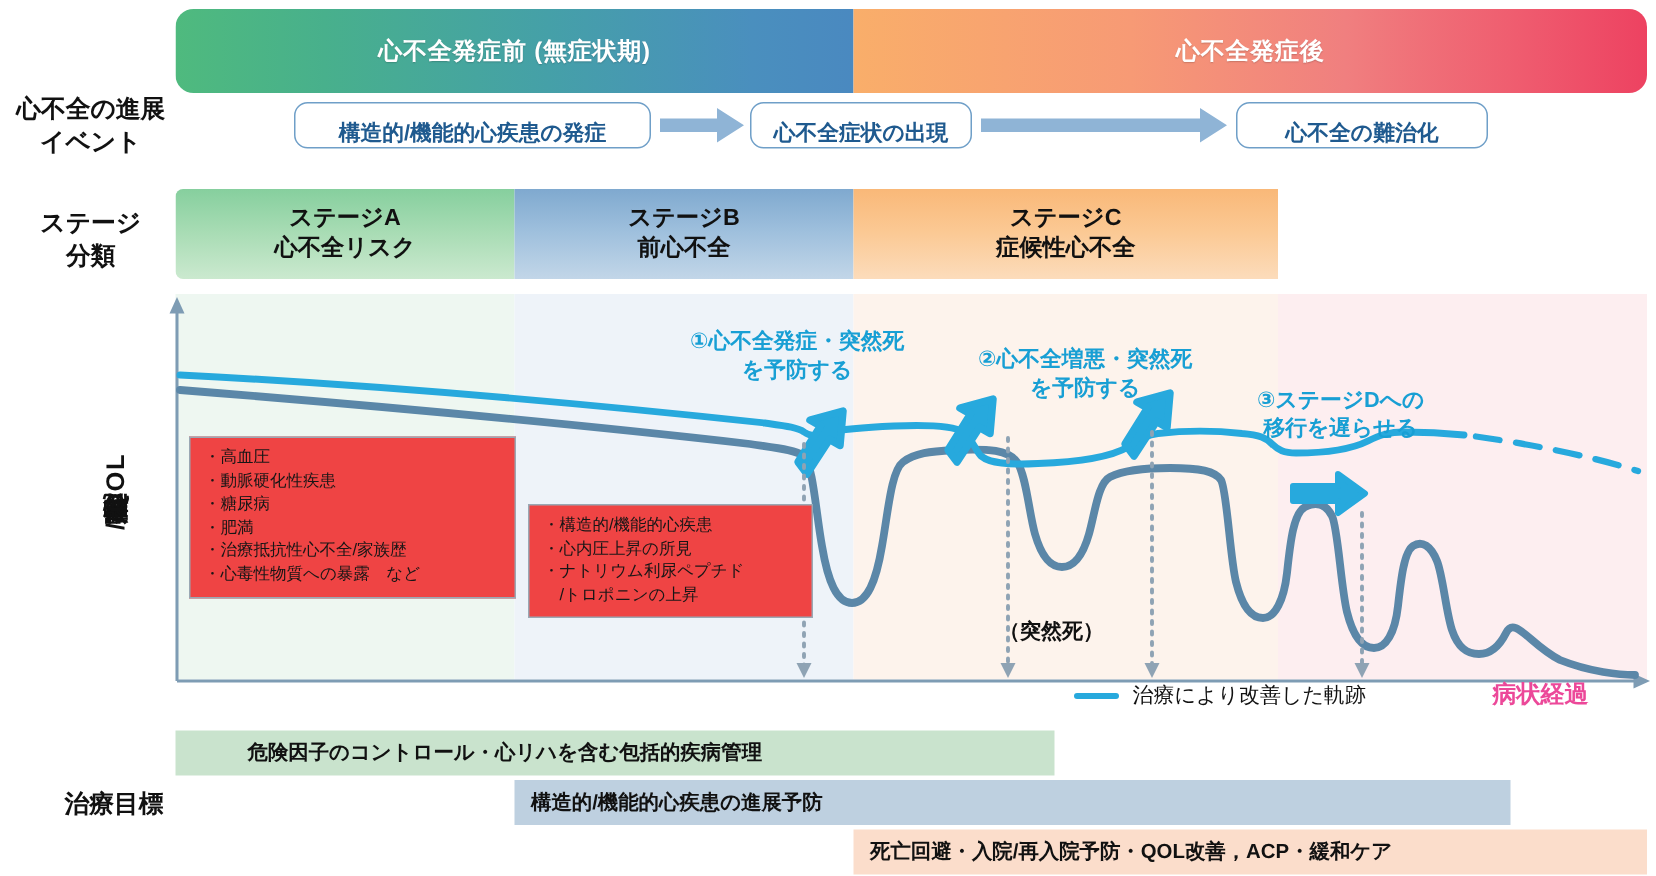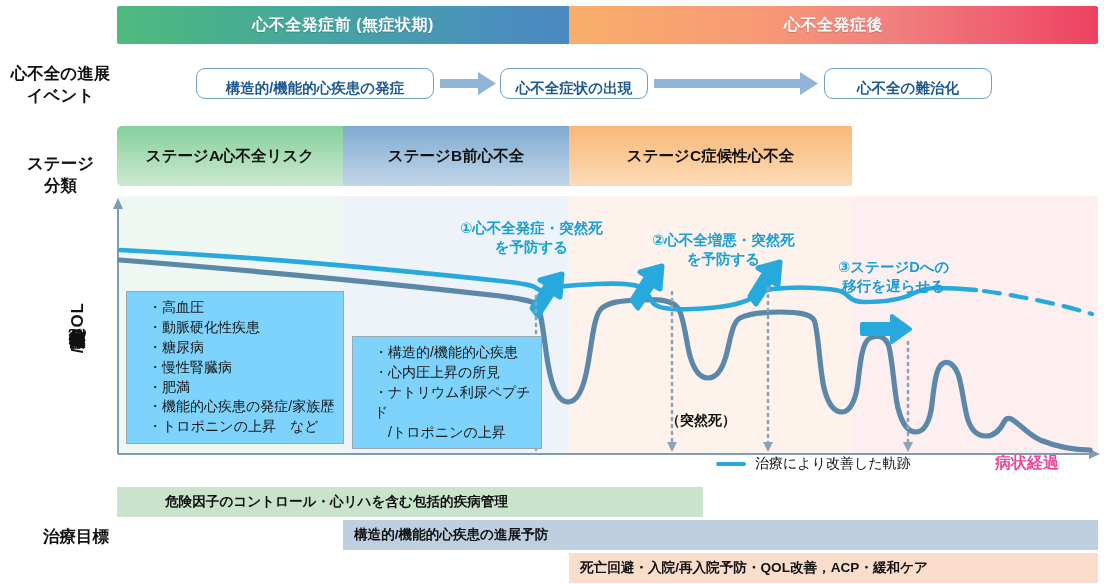--- a/index.html
+++ b/index.html
@@ -11,22 +11,22 @@
     overflow:hidden;
     position:relative;
   }
   #root{position:absolute;inset:0;}
 
   
   .abs{position:absolute;box-sizing:border-box;}
 
   
   .phasebar{
-    left:117px;top:6px;width:981px;height:38px;
-    border-radius:2px;overflow:hidden;display:flex;
+    left:117px;top:6px;width:981px;height:56px;
+    border-radius:12px;overflow:hidden;display:flex;
   }
   .phase{
     height:100%;display:flex;align-items:center;justify-content:center;
     color:#fff;font-weight:bold;font-size:16px;letter-spacing:.5px;
     text-shadow:0 1px 1px rgba(0,0,0,.18);
   }
   .phase-pre{
     width:452px;
     background:linear-gradient(90deg,#4fba7e 0%,#48b08c 22%,#45a0a8 55%,#4a8fbe 85%,#4a89c0 100%);
   }
@@ -47,21 +47,21 @@
     color:#1f5a8f;font-weight:bold;font-size:14.5px;
     display:flex;align-items:flex-end;justify-content:center;
     height:31px;
   }
   .evtarrow{height:31px;}
 
   
   .stagebar{left:117px;top:126px;width:981px;height:60px;display:flex;
             border-radius:5px;overflow:hidden;}
   .stage{
-    flex:0 0 auto;height:100%;display:flex;flex-direction:row;
+    flex:0 0 auto;height:100%;display:flex;flex-direction:column;
     align-items:center;justify-content:center;line-height:1.28;
     font-weight:bold;font-size:15.5px;
   }
   .stage .s1{font-size:15.5px;}
   .stage .s2{font-size:15.5px;}
   .stage-a{width:226px;background:linear-gradient(180deg,#86cf9e 0%,#a8dcb4 48%,#cbe9cf 100%);color:#111;}
   .stage-b{width:226px;background:linear-gradient(180deg,#7fa9cf 0%,#9fc0dd 48%,#c2d6e8 100%);color:#111;}
   .stage-c{width:283px;background:linear-gradient(180deg,#f9b878 0%,#fbc994 48%,#fcdcbb 100%);color:#111;}
   .stage-d{width:246px;background:linear-gradient(180deg,#ef5c73 0%,#f1788c 48%,#f3a0ad 100%);color:#fff;}
 
@@ -81,43 +81,43 @@
   }
 
   
   .callout{
     color:#189fd4;font-weight:bold;font-size:14.5px;line-height:1.3;
     text-align:center;white-space:nowrap;
   }
 
   
   .infobox{
-    background:#7dd3fc;border:1px solid #9aa8b4;
-    font-size:14px;line-height:1.42;color:#161616;
-    padding:6px 8px 6px 21px;
+    background:#ef4444;border:1px solid #9aa8b4;
+    font-size:11px;line-height:1.42;color:#161616;
+    padding:6px 8px 6px 9px;
   }
 
   
   .sudden-death{
     font-weight:bold;font-size:14px;color:#111;white-space:nowrap;
   }
   .xaxis-title{
     font-weight:bold;font-size:16px;color:#ec4899;white-space:nowrap;
   }
   .legend-text{font-size:14px;color:#111;white-space:nowrap;}
   .legend-swatch{background:#27a9dd;height:4px;width:30px;border-radius:2px;}
 
   
   .goalbar{
     height:30px;display:flex;align-items:center;
     font-weight:bold;font-size:13.6px;color:#111;padding-left:11px;
     white-space:nowrap;
   }
   .goal-1{left:117px;top:487px;width:586px;background:#c9e3cd;padding-left:48px;}
-  .goal-2{left:343px;top:520px;width:755px;background:#bed0e0;}
+  .goal-2{left:343px;top:520px;width:664px;background:#bed0e0;}
   .goal-3{left:569px;top:553px;width:529px;background:#fbddcb;}
   .goal-label{left:28px;top:525px;width:96px;}
 </style>
 </head>
 <body>
 
 <div id="root">
 
   <div class="abs phasebar">
     <div class="phase phase-pre">
@@ -146,21 +146,21 @@
   </div>
 
   <svg class="abs evtarrow" style="left:654px;top:68px;width:166px;" width="166" height="31" viewBox="0 0 166 31">
     <path d="M0 11 L146 11 L146 4 L164 15.5 L146 27 L146 20 L0 20 Z" fill="#8fb4d6"></path>
   </svg>
 
   <div class="abs evtbox" style="left:824px;top:68px;width:168px;">
     <span>心不全の難治化</span>
   </div>
 
-  <div class="abs rowlabel" style="left:8px;top:152px;width:105px;">
+  <div class="abs rowlabel" style="left:8px;top:138px;width:105px;">
     <div>ステージ</div>
     <div>分類</div>
   </div>
 
   <div class="abs stagebar">
     <div class="stage stage-a">
       <span class="s1">ステージA</span>
       <span class="s2">心不全リスク</span>
     </div>
     <div class="stage stage-b">
@@ -283,24 +283,23 @@
     <div>③ステージDへの</div>
     <div>移行を遅らせる</div>
   </div>
 
   <div class="abs sudden-death" style="left:666px;top:412px;">（突然死）</div>
 
   <div class="abs infobox" style="left:126px;top:291px;width:218px;">
     <div>・高血圧</div>
     <div>・動脈硬化性疾患</div>
     <div>・糖尿病</div>
-    <div>・慢性腎臓病</div>
     <div>・肥満</div>
-    <div>・機能的心疾患の発症/家族歴</div>
-    <div>・トロポニンの上昇　など</div>
+    <div>・治療抵抗性心不全/家族歴</div>
+    <div>・心毒性物質への暴露　など</div>
   </div>
 
   <div class="abs infobox" style="left:352px;top:336px;width:190px;">
     <div>・構造的/機能的心疾患</div>
     <div>・心内圧上昇の所見</div>
     <div>・ナトリウム利尿ペプチド</div>
     <div>　/トロポニンの上昇</div>
   </div>
 
   <div class="abs" style="left:716px;top:455px;display:flex;align-items:center;gap:9px;">

